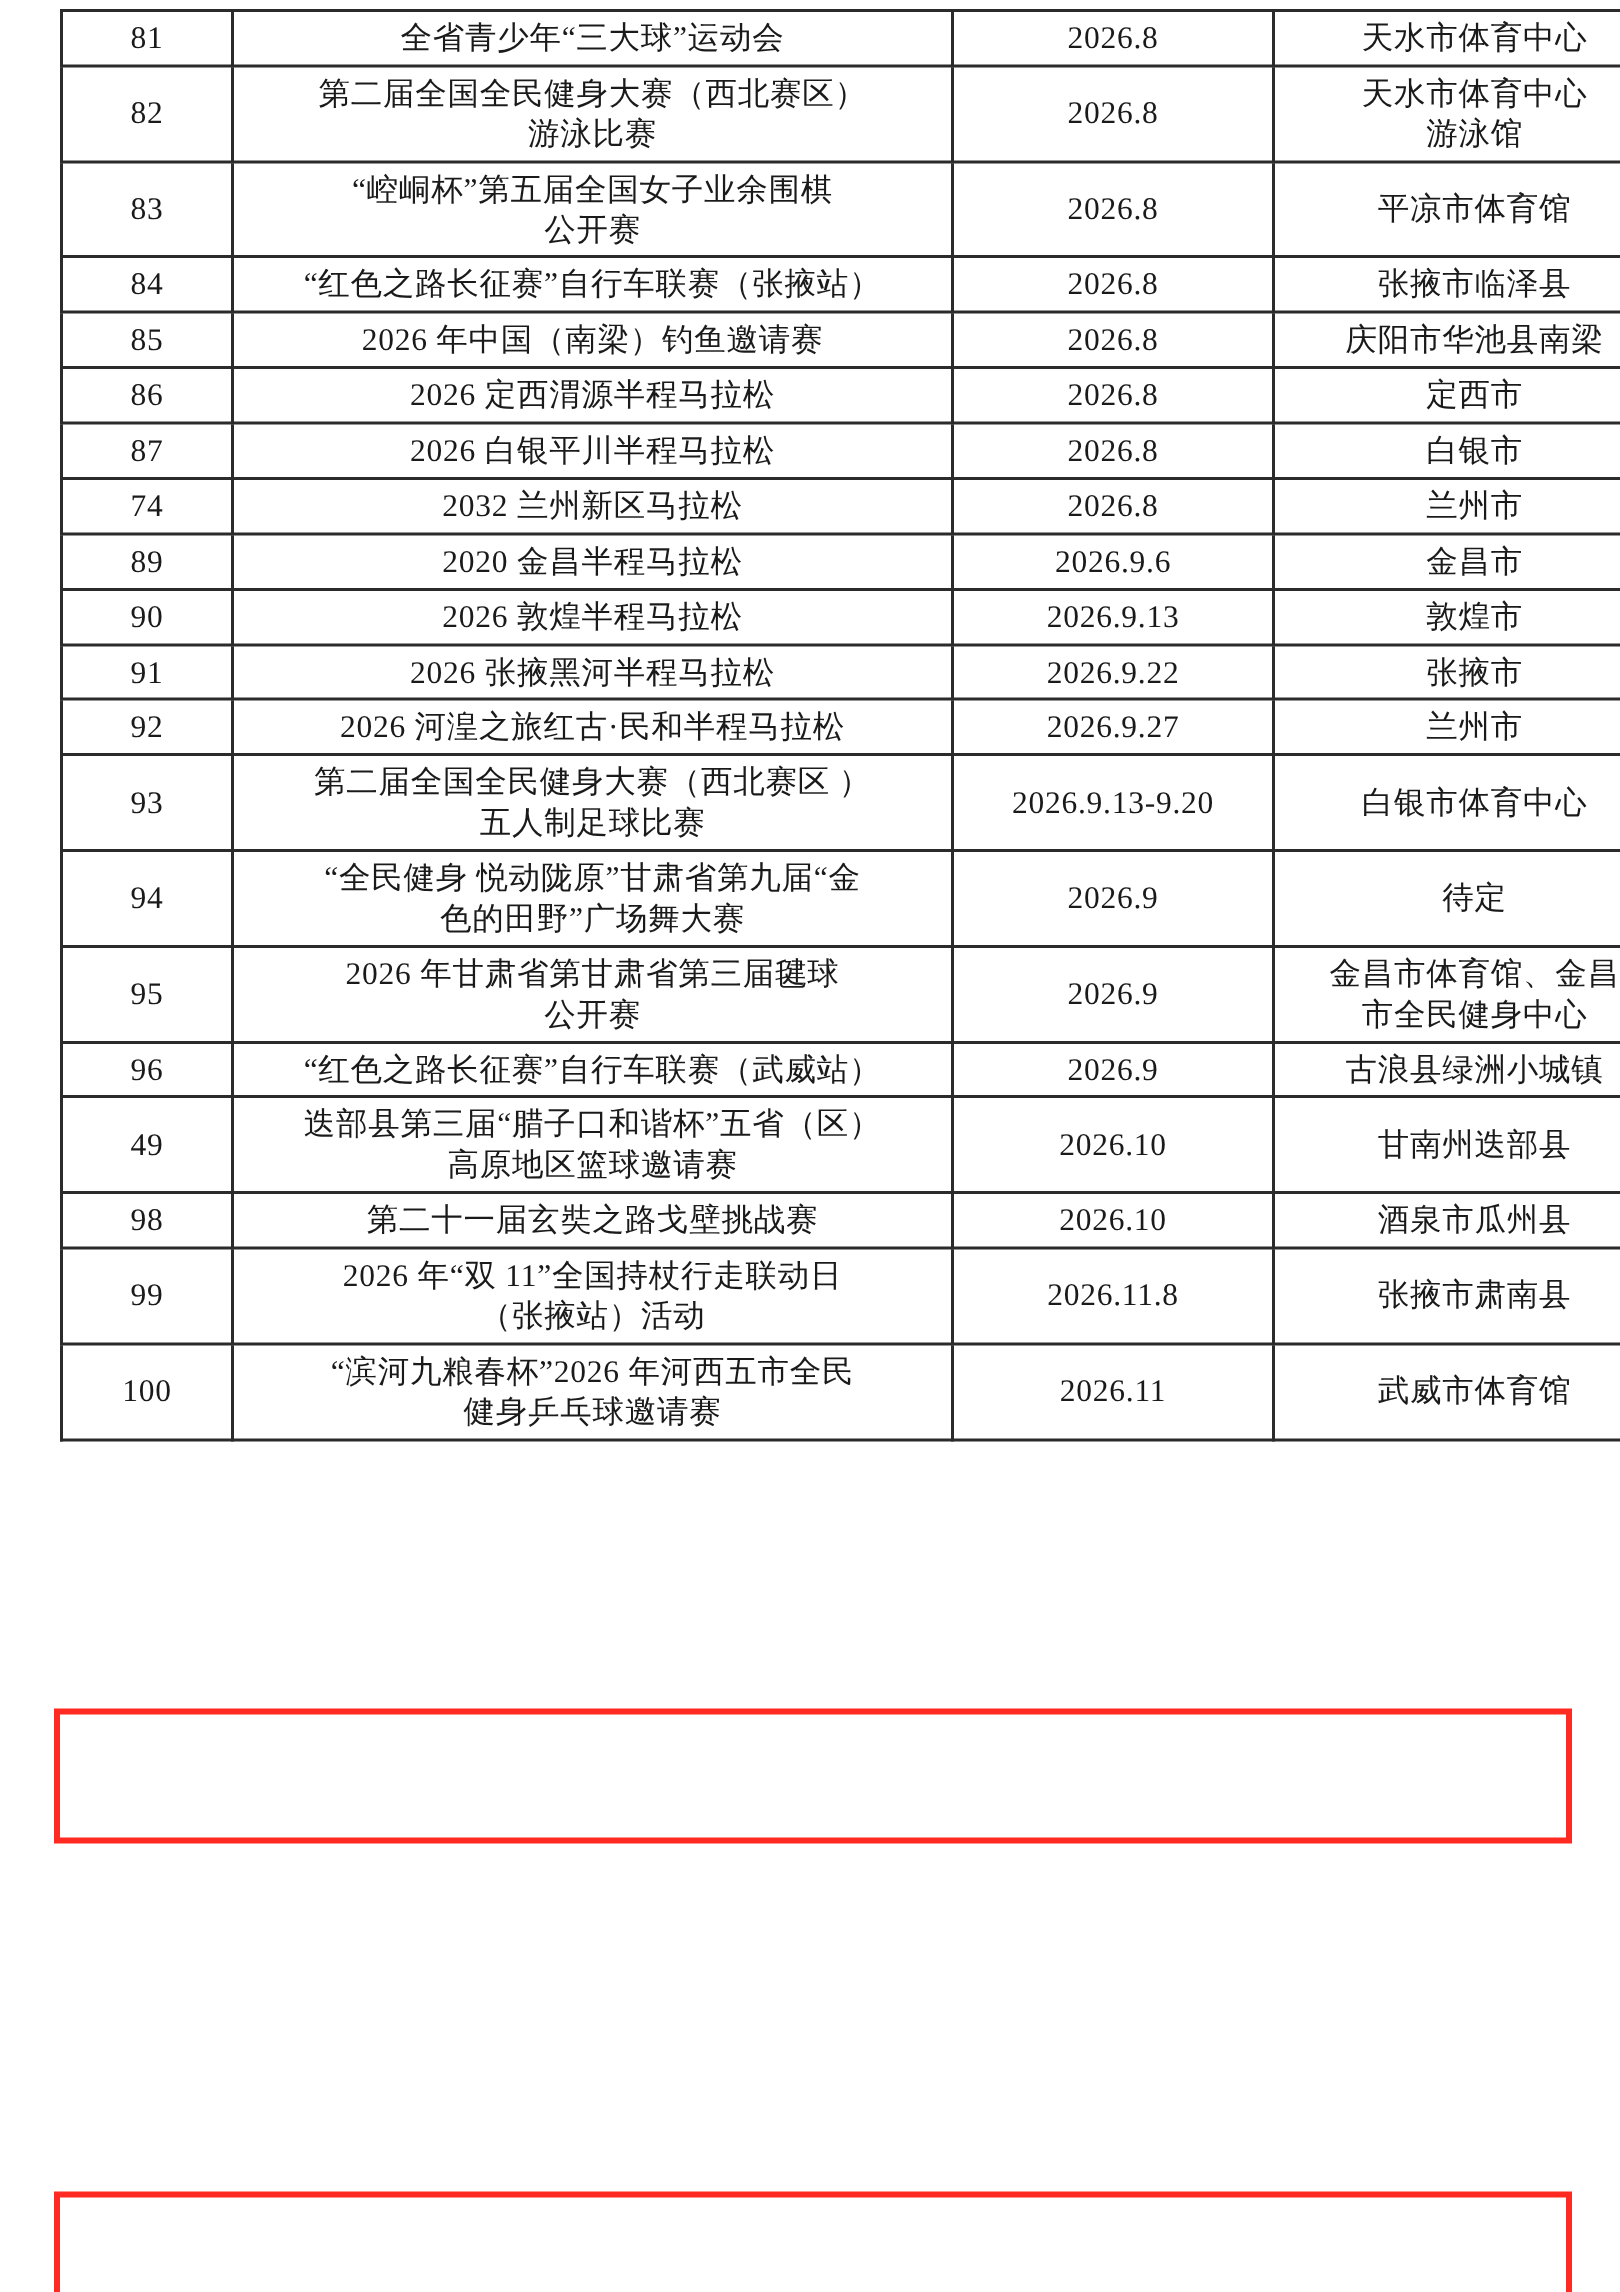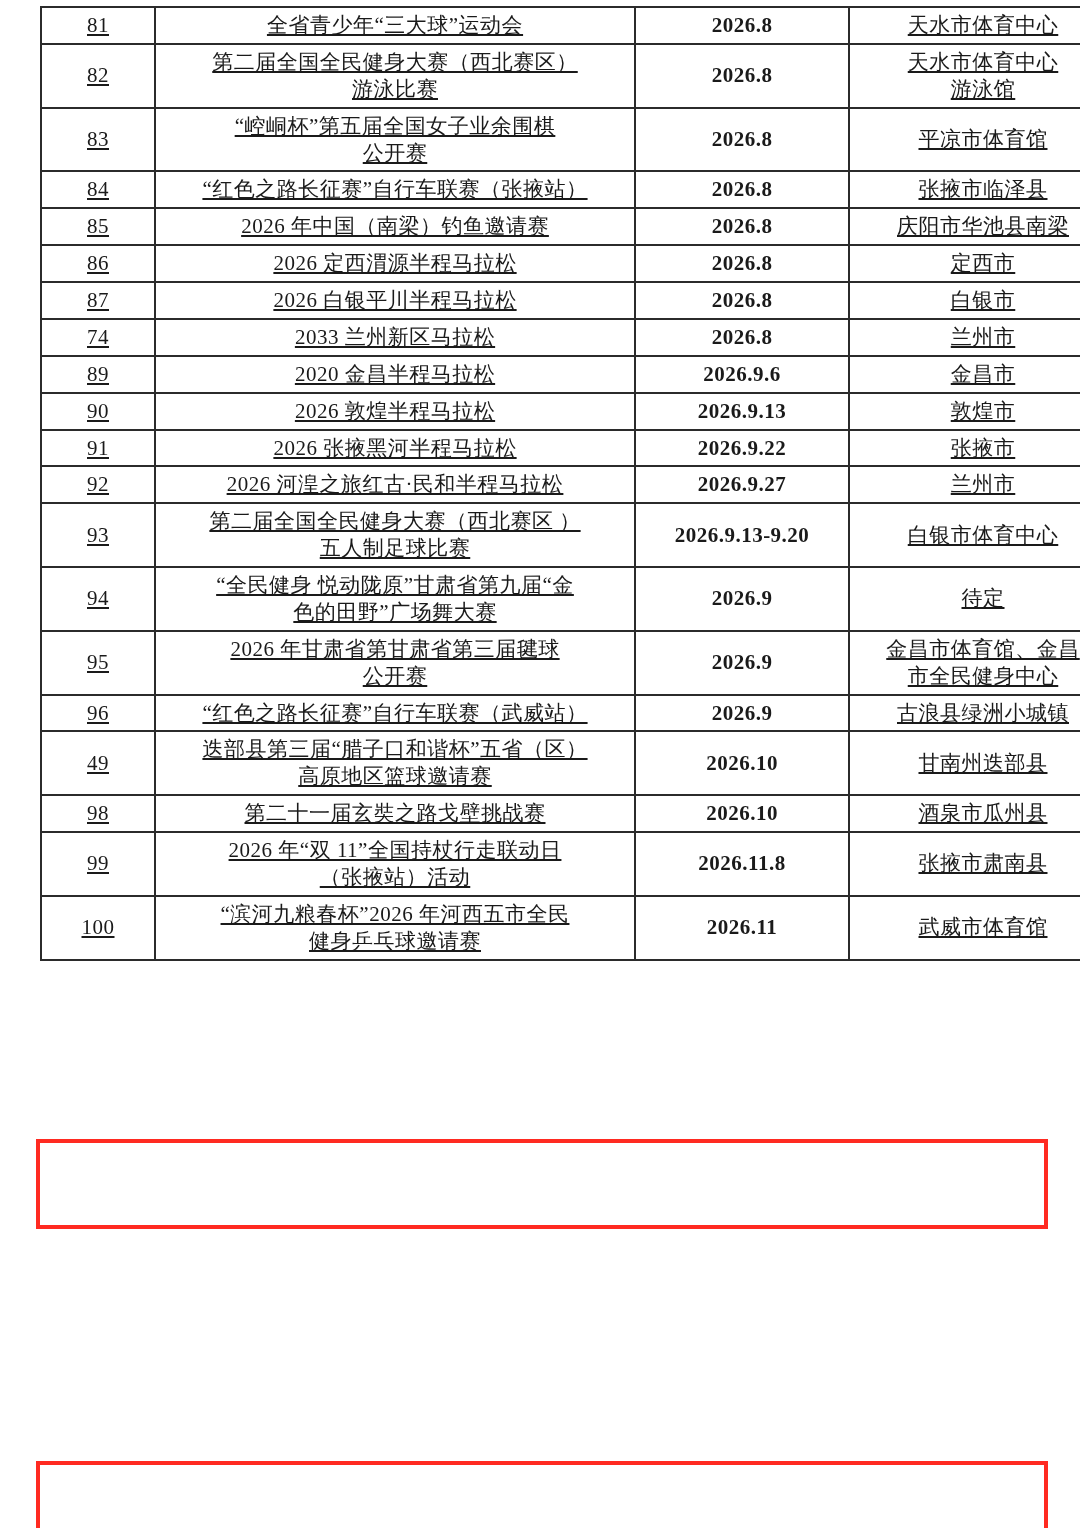--- a/index.html
+++ b/index.html
@@ -33,36 +33,33 @@
     vertical-align: middle;
     font-size: 21px;
     line-height: 1.28;
     letter-spacing: 0.5px;
     font-family: "Liberation Serif", "DejaVu Serif", serif;
   }
   td.col-no {
     width: 100px;
     font-size: 25px;
     letter-spacing: 0;
-    text-decoration: underline;
   }
   td.col-name {
     width: 466px;
   }
   td.col-date {
     width: 200px;
     letter-spacing: 0.6px;
-    font-weight: bold;
   }
   td.col-place {
     width: 254px;
   }
   .twoline {
     display: block;
-    text-decoration: underline;
   }
   
   .hl {
     position: absolute;
     border: 4px solid #ff2a21;
     pointer-events: none;
     box-sizing: border-box;
   }
   #hl-96 {
     left: 36px;
@@ -161,21 +158,21 @@
         </td>
         <td class="col-date">2026.8</td>
         <td class="col-place">
           <span class="twoline">白银市</span>
         </td>
       </tr>
 
       <tr>
         <td class="col-no">74</td>
         <td class="col-name">
-          <span class="twoline">2033 兰州新区马拉松</span>
+          <span class="twoline">2032 兰州新区马拉松</span>
         </td>
         <td class="col-date">2026.8</td>
         <td class="col-place">
           <span class="twoline">兰州市</span>
         </td>
       </tr>
 
       <tr>
         <td class="col-no">89</td>
         <td class="col-name">

